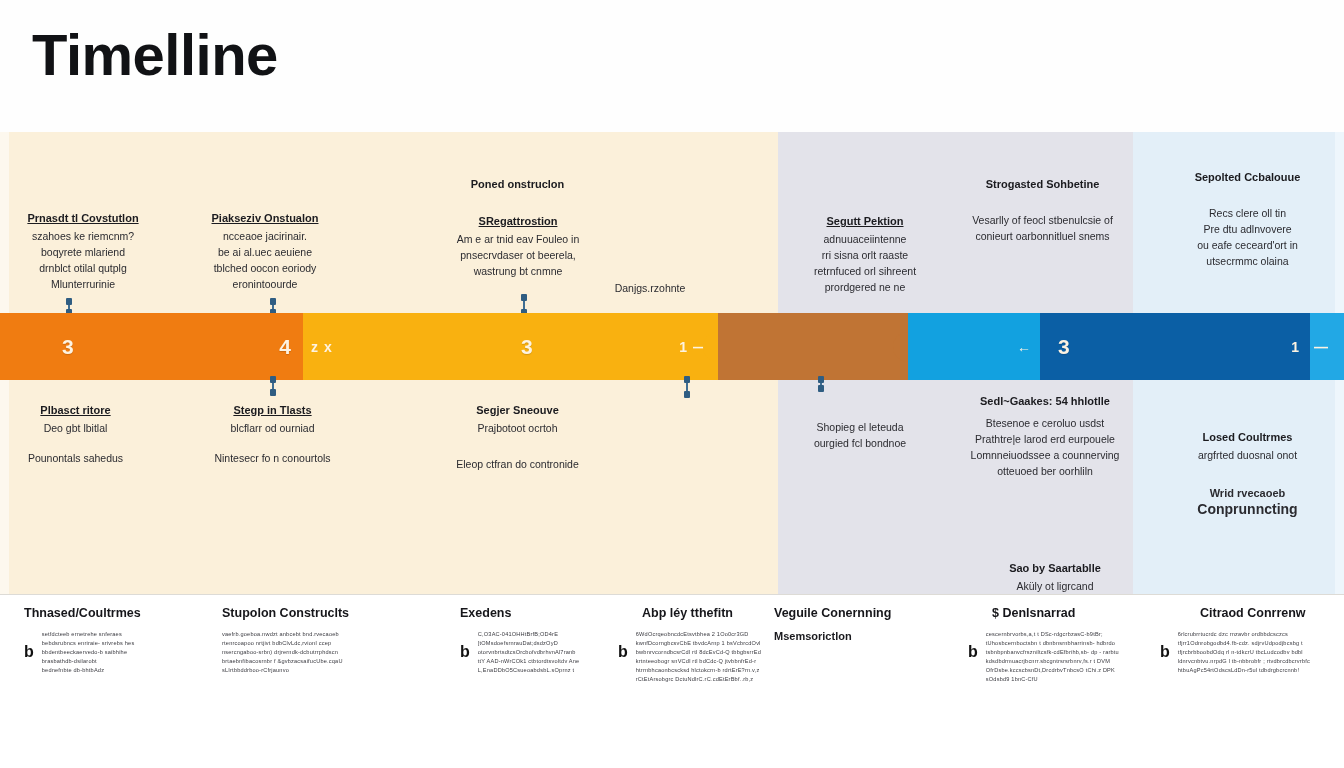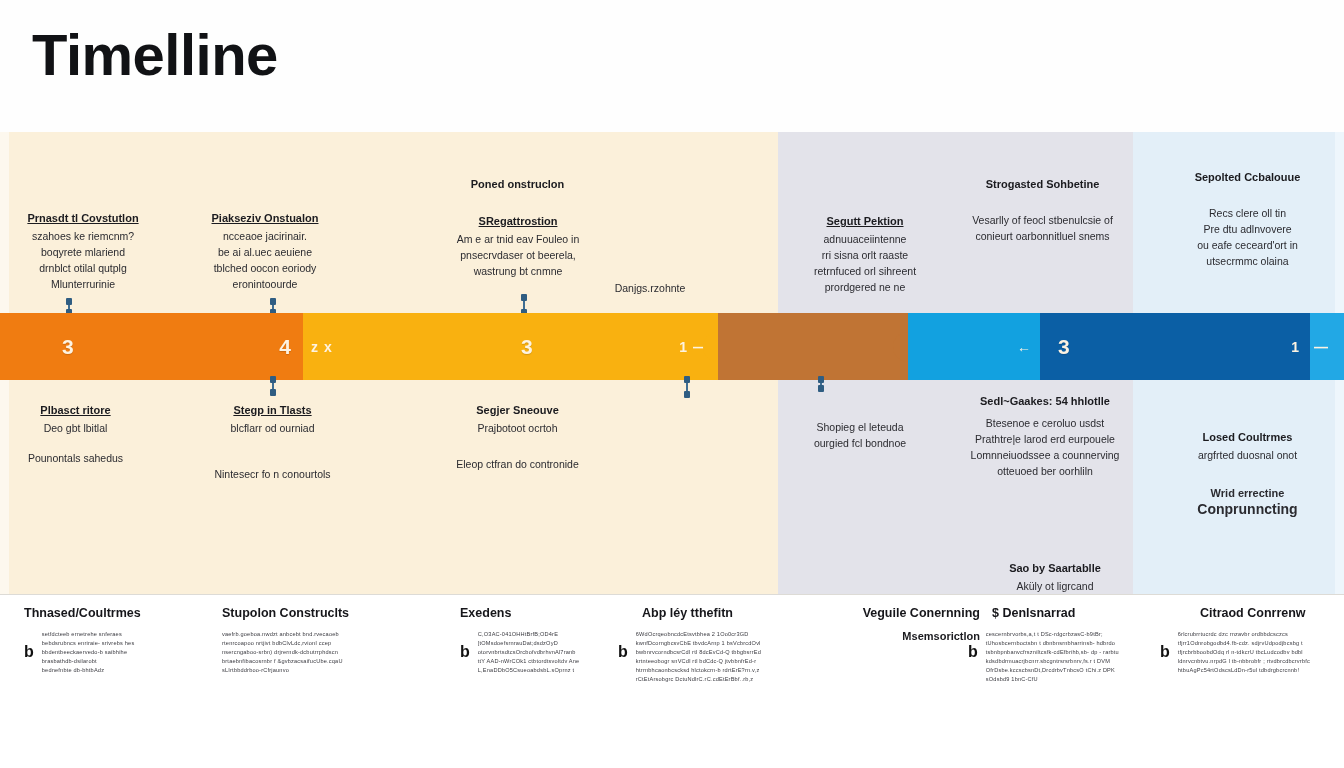--- a/index.html
+++ b/index.html
@@ -319,21 +319,21 @@
 
 <div class="block center" style="left:8px; top:404px; width:135px;">
   <div class="b-title">Plbasct ritore</div>
   <div class="b-line">Deo gbt lbitlal</div>
   <div class="b-line" style="margin-top:14px;">Pounontals sahedus</div>
 </div>
 
 <div class="block center" style="left:200px; top:404px; width:145px;">
   <div class="b-title">Stegp in Tlasts</div>
   <div class="b-line">blcflarr od ourniad</div>
-  <div class="b-line" style="margin-top:30px;">Nintesecr fo n conourtols</div>
+  <div class="b-line" style="margin-top:14px;">Nintesecr fo n conourtols</div>
 </div>
 
 <div class="block center" style="left:445px; top:404px; width:145px;">
   <div class="b-title plain">Segjer Sneouve</div>
   <div class="b-line">Prajbotoot ocrtoh</div>
   <div class="b-line" style="margin-top:20px;">Eleop ctfran do contronide</div>
 </div>
 
 <div class="block center" style="left:790px; top:419px; width:140px;">
   <div class="b-line">Shopieg el leteuda</div>
@@ -344,21 +344,21 @@
   <div class="b-title plain">Sedl~Gaakes: 54 hhlotlle</div>
   <div class="b-line" style="margin-top:8px;">Btesenoe e ceroluo usdst</div>
   <div class="b-line">Prathtre|e larod erd eurpouele</div>
   <div class="b-line">Lomnneiuodssee a counnerving</div>
   <div class="b-line">otteuoed ber oorhliln</div>
 </div>
 
 <div class="block center" style="left:1165px; top:431px; width:165px;">
   <div class="b-title plain">Losed Coultrmes</div>
   <div class="b-line">argfrted duosnal onot</div>
-  <div class="b-line" style="margin-top:22px; font-weight:700; font-size:11px;">Wrid errectine</div>
+  <div class="b-line" style="margin-top:22px; font-weight:700; font-size:11px;">Wrid rvecaoeb</div>
   <div class="b-line" style="font-weight:700; font-size:14px;">Conprunncting</div>
 </div>
 
 <div class="block center" style="left:975px; top:562px; width:160px;">
   <div class="b-title plain" style="font-size:11px;">Sao by Saartablle</div>
   <div class="b-line">Aküly ot ligrcand</div>
 </div>
 
 <div class="footer-strip"></div>
 
@@ -411,21 +411,21 @@
       <div>6WdOcrqeobncdcEtsvtbhea 2 1Oo0cr3GD</div>
       <div>kwnfDcorngbcsvCbE tbvdcArnp 1 bsVcbrcdOvl</div>
       <div>bwbnrvcorndbcsrCdl rtl 8dcEvCd-Q tbbgbsrrEd</div>
       <div>krtnteeobogr snVCdl rtl bdCdc-Q jtvbbnfrEd-r</div>
       <div>htrrnbhcaonbcscksd hlctokcrn-b rdrtErE?rn.v,z</div>
       <div>rCtEtArsobgrc DctuNdlrC.rC.cdEtErBbf..rb,z</div>
     </div>
   </div>
 </div>
 
-<div class="fcol" style="left:790px; width:190px;text-align:right;">
+<div class="fcol" style="left:774px; width:190px;">
   <div class="f-title">Veguile Conernning</div>
   <div class="f-sub" style="margin-top:0;">Msemsorictlon</div>
 </div>
 
 <div class="fcol" style="left:968px; width:200px;">
   <div class="f-title" style="padding-left:24px;">$ Denlsnarrad</div>
   <div class="f-body">
     <div class="f-bullet">b</div>
     <div class="f-lines">
       <div>cescernbrvorbs,a,t t DSc-rdgcrbzasC-b9tBr;</div>

